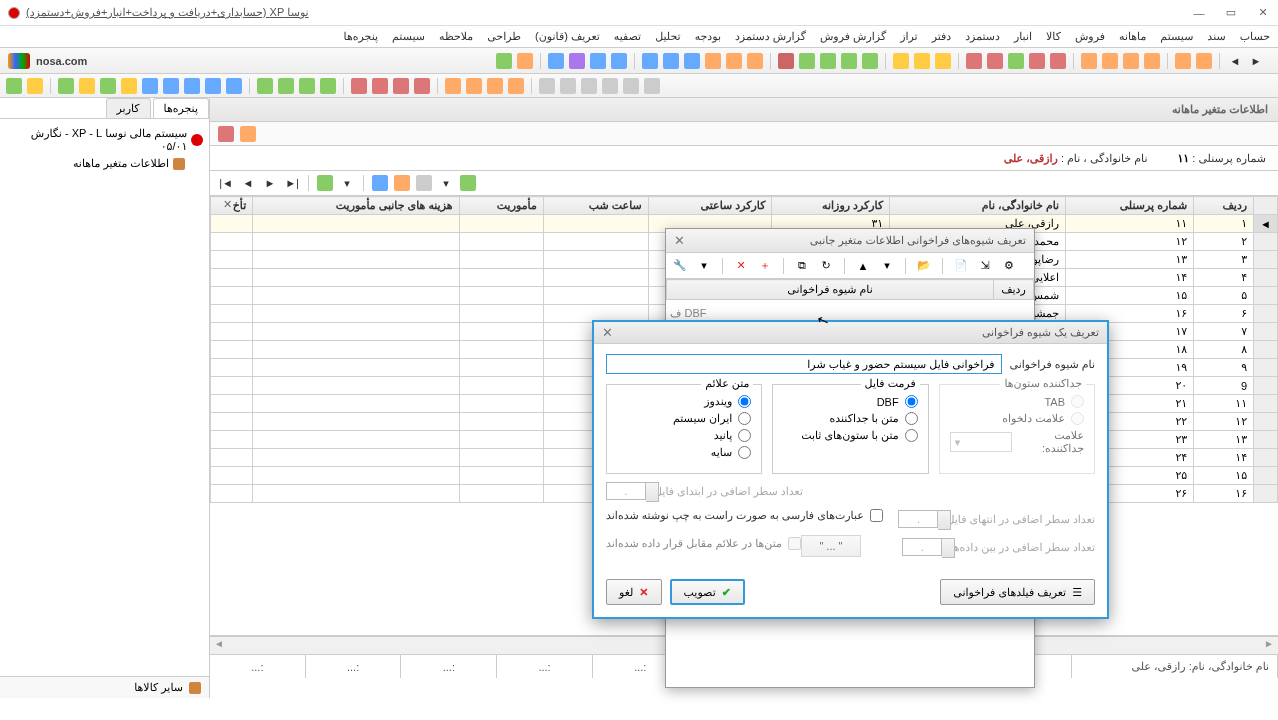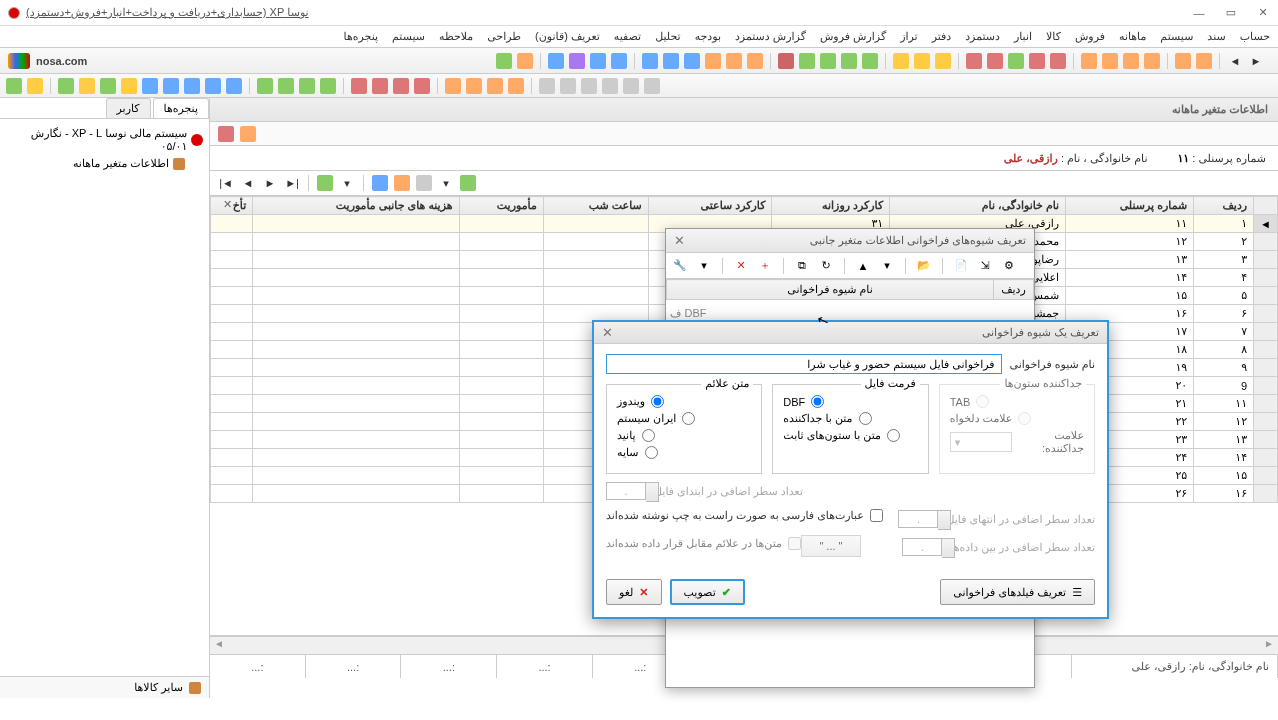--- a/index.html
+++ b/index.html
@@ -68,21 +68,21 @@
 
 
 .modal2 { position:absolute; left:382px; top:222px; width:517px; background:#fff; border:2px solid #3399dd; box-shadow:0 4px 16px rgba(0,0,0,0.4); z-index:10; direction:rtl; }
 .m2-title{ height:22px; background:linear-gradient(#f0f0f0,#e0e0e0); border-bottom:1px solid #ccc; display:flex; align-items:center; justify-content:space-between; padding:0 8px; color:#555;}
 .m2-body{ padding:10px 12px; }
 .field-row{ display:flex; align-items:center; gap:8px; margin-bottom:10px;}
 .field-row label{ white-space:nowrap; color:#333;}
 .field-row input[type=text]{ flex:1; border:1px solid #3399dd; padding:3px 6px; direction:rtl; background:#fff;}
 .groups{ display:flex; gap:10px; justify-content:space-between; margin-bottom:8px;}
 .group{ border:1px solid #ccc; padding:6px 10px 10px; position:relative; flex:1;}
-.radio-opt, .check-opt{ display:flex; align-items:center; gap:6px; margin:4px 0; direction:rtl;justify-content:flex-end;}
+.radio-opt, .check-opt{ display:flex; align-items:center; gap:6px; margin:4px 0; direction:rtl;}
 .radio-opt input,.check-opt input{ cursor:pointer;}
 .spin-row{ display:flex; align-items:center; gap:8px; justify-content:flex-end; margin:5px 0; color:#999;}
 .spin-row.disabled{ color:#aaa;}
 .spinner{ width:40px; height:18px; border:1px solid #bbb; display:flex; align-items:center; justify-content:center; position:relative; background:#fff;}
 .spinner::after{ content:''; position:absolute; right:-14px; top:-1px; width:12px; height:18px; border:1px solid #bbb; border-left:none; background:linear-gradient(#f5f5f5,#e5e5e5);}
 .quote-btn{ width:60px; height:22px; border:1px solid #bbb; background:linear-gradient(#f5f5f5,#e5e5e5); display:flex; align-items:center; justify-content:center; cursor:pointer;}
 .m2-buttons{ display:flex; justify-content:space-between; padding:8px 12px 12px; gap:8px;}
 .btn{ height:26px; padding:0 12px; border:1px solid #999; background:linear-gradient(#fafafa,#e8e8e8); cursor:pointer; display:flex; align-items:center; gap:6px; border-radius:2px;}
 .btn.primary{ border:2px solid #3399dd;}
 .btn .ic-ok{ color:#2a2; font-weight:bold;}

